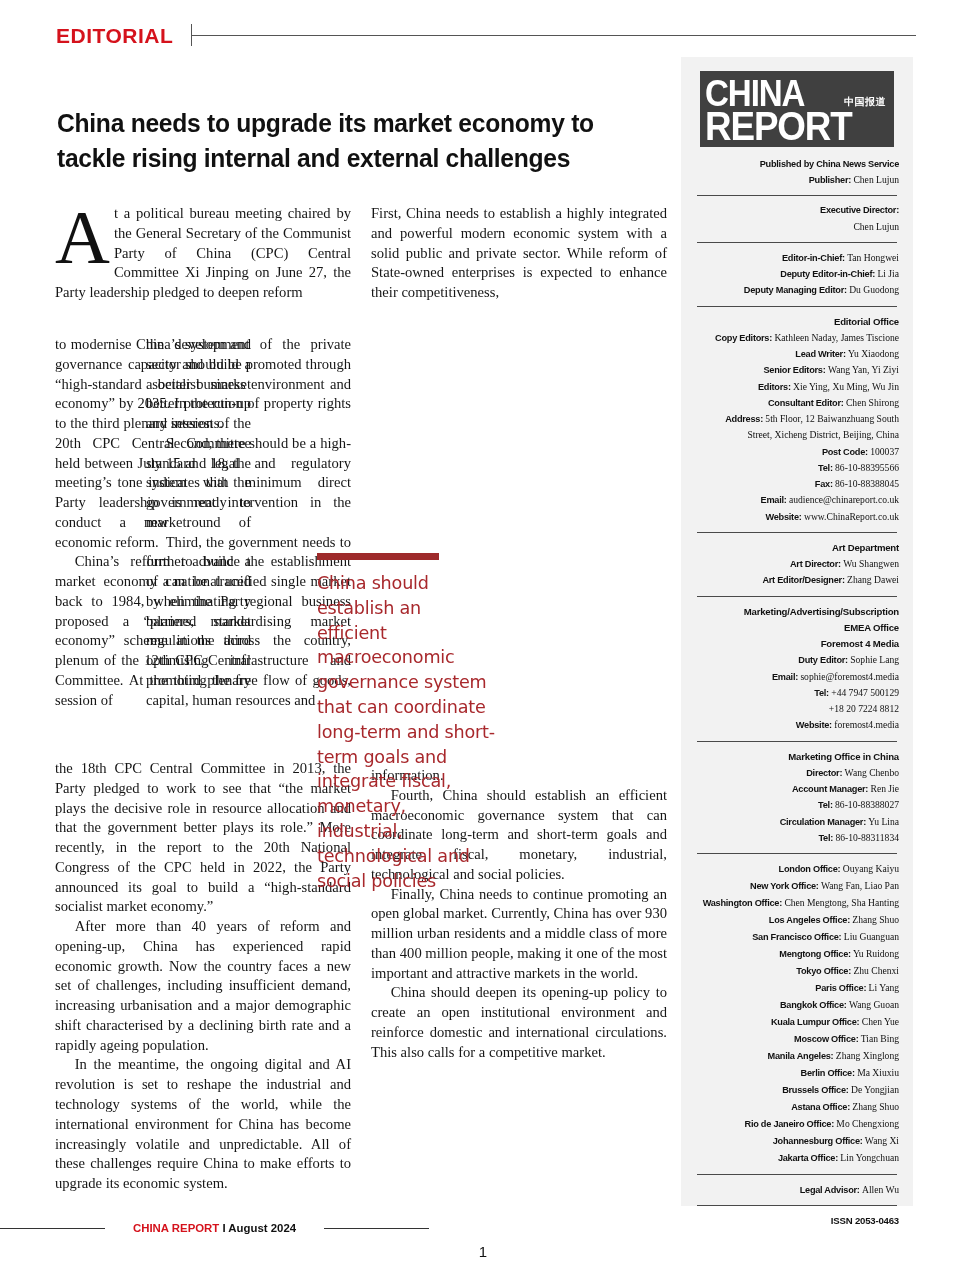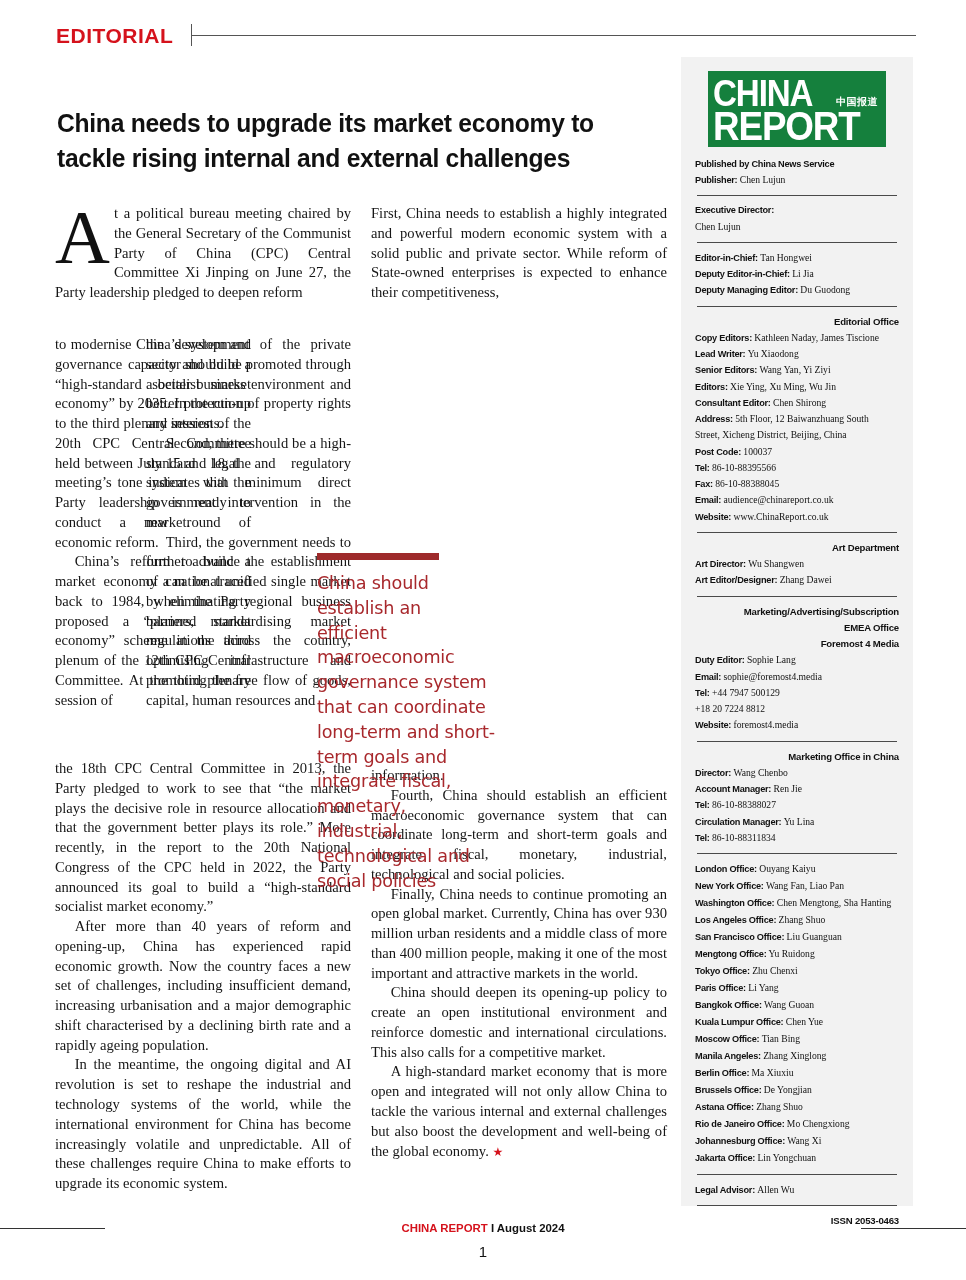--- a/index.html
+++ b/index.html
@@ -124,22 +124,22 @@
   
   .masthead {
     position: absolute;
     left: 681px; top: 57px;
     width: 232px; height: 1149px;
     background: #f2f2f2;
     padding: 0;
   }
   .logo {
     margin: 14px auto 0;
-    width: 178px; height: 76px;
-    background: #15803d;
+    width: 194px; height: 76px;
+    background: #404040;
     position: relative;
     overflow: hidden;
   }
   .logo-line1, .logo-line2 {
     position: absolute;
     left: 5px;
     font-family: "Liberation Sans Narrow", "Liberation Sans", sans-serif;
     font-weight: bold;
     color: #ffffff;
     letter-spacing: -1.2px;
@@ -153,21 +153,21 @@
     right: 8px; top: 24px;
     font-family: "DejaVu Sans", sans-serif;
     font-size: 10px;
     color: #ffffff;
     letter-spacing: 0.5px;
     font-weight: bold;
   }
 
   .mh-body { padding: 10px 14px 0; }
   .mh-line {
-    text-align: left;
+    text-align: right;
     font-size: 9.4px;
     line-height: 1.62;
     color: #111;
   }
   .mh-line b, .mh-lbl {
     font-family: "Liberation Sans Narrow", "Liberation Sans", sans-serif;
     font-weight: bold;
     font-size: 9.2px;
     letter-spacing: -0.25px;
   }
@@ -192,21 +192,21 @@
 
   .offices .mh-line { font-size: 9.3px; line-height: 1.72; }
 
   
   .footer {
     position: absolute;
     left: 0; top: 1222px;
     width: 966px;
     display: flex;
     align-items: center;
-    justify-content: space-between;
+    justify-content: flex-start;
     gap: 28px;
   }
   .f-rule { width: 105px; height: 1px; background: #333; }
   .f-text {
     font-family: "Liberation Sans", sans-serif;
     font-size: 11.4px;
     font-weight: bold;
     white-space: nowrap;
   }
   .f-brand { color: #d5121c; }
@@ -261,21 +261,20 @@
     <p class="first">the development of the private sector should be promoted through a better business environment and better protection of property rights and interests.</p>
     <p>Second, there should be a high-standard legal and regulatory system with minimum direct government intervention in the market.</p>
     <p>Third, the government needs to further advance the establishment of a national unified single market by eliminating regional business barriers, standardising market regulations across the country, optimising infrastructure and promoting the free flow of goods, capital, human resources and</p>
   </div>
 
   <div class="col" id="col2-bot">
     <p class="first">information.</p>
     <p>Fourth, China should establish an efficient macroeconomic governance system that can coordinate long-term and short-term goals and integrate fiscal, monetary, industrial, technological and social policies.</p>
     <p>Finally, China needs to continue promoting an open global market. Currently, China has over 930 million urban residents and a middle class of more than 400 million people, making it one of the most important and attractive markets in the world.</p>
     <p>China should deepen its opening-up policy to create an open institutional environment and reinforce domestic and international circulations. This also calls for a competitive market.</p>
-    <p><span>A high-standard market economy that is more open and integrated will not only allow China to tackle the various internal and external challenges but also boost the development and well-being of the global economy.</span> <span class="endstar">★</span></p>
   </div>
 
   <div class="pullquote">
     <div class="pq-rule"></div>
     <div class="pq-text">China should establish an efficient macroeconomic governance system that can coordinate long-term and short-term goals and integrate fiscal, monetary, industrial, technological and social policies</div>
   </div>
 </div>
 
 <aside class="masthead">
 

